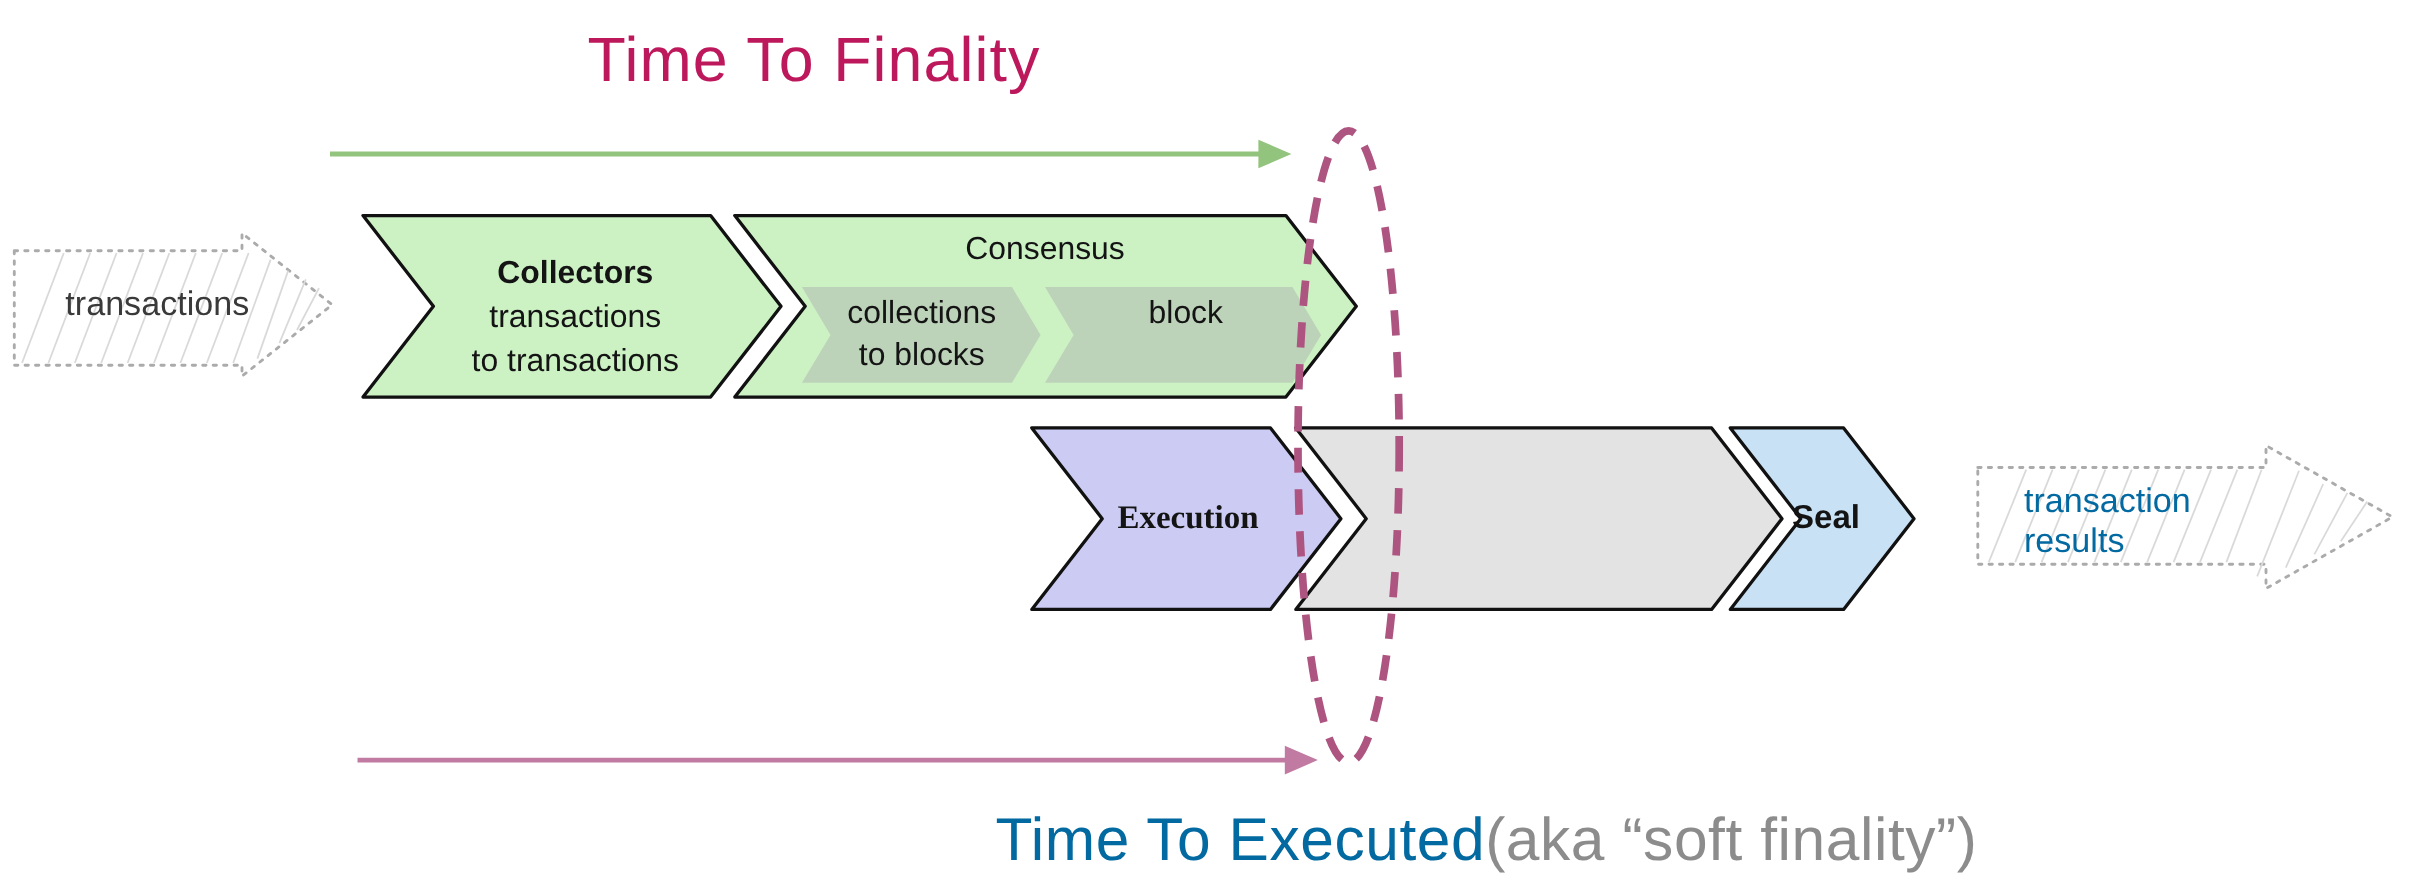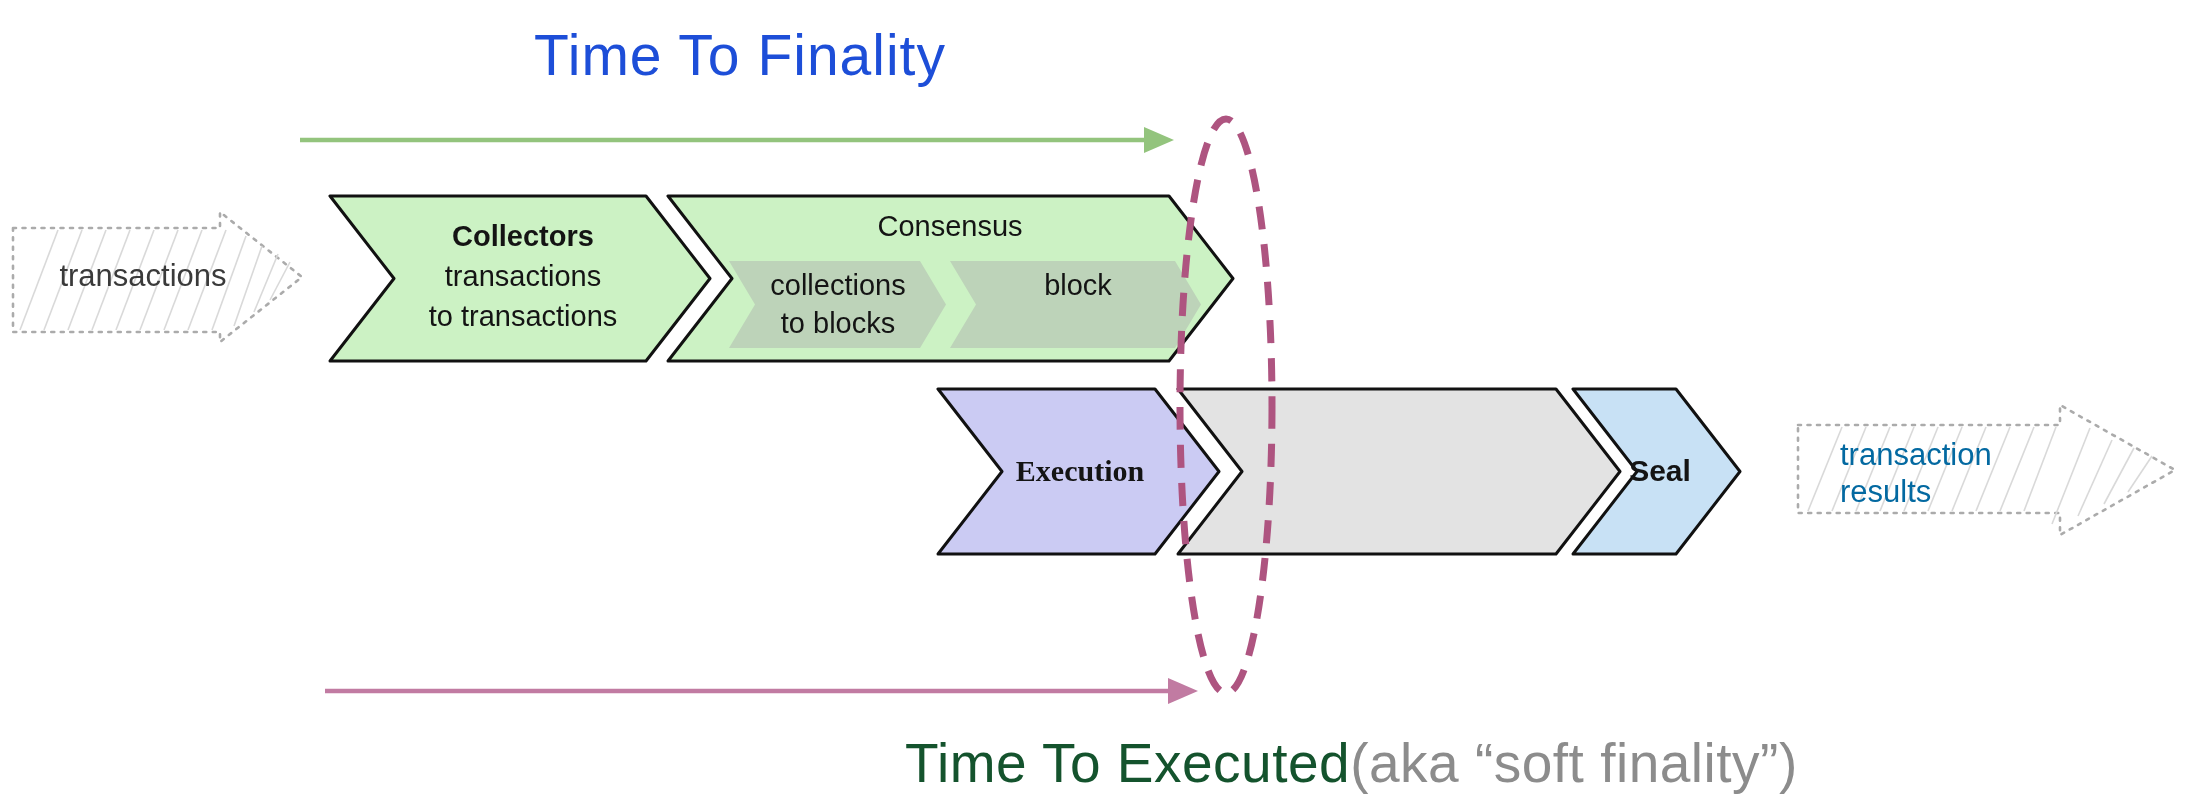--- a/index.html
+++ b/index.html
@@ -12,31 +12,31 @@
     overflow:hidden;
   }
   svg.layer{position:absolute;left:0;top:0;}
   .outlined{stroke:#111111;stroke-width:3;stroke-linejoin:round;}
   .hatch{stroke:#d9d9d9;stroke-width:1.6;}
   .sketch-outline{fill:#ffffff;stroke-width:2.6;stroke-linecap:round;stroke-linejoin:round;stroke-dasharray:3 6.5;}
   .lbl{position:absolute;color:#141414;}
   .center{text-align:center;}
   .t-finality{
     left:365px;top:22px;width:750px;text-align:center;
-    font-size:57px;letter-spacing:1px;color:#1d4ed8;white-space:nowrap;
+    font-size:57px;letter-spacing:1px;color:#be185d;white-space:nowrap;
   }
   .t-executed{
     left:905px;top:731px;font-size:55px;letter-spacing:0.5px;white-space:nowrap;
   }
-  .t-executed .main{color:#14532d;}
+  .t-executed .main{color:#0369a1;}
   .t-executed .note{color:#8C8C8C;}
   .lbl-transactions{left:28px;top:258px;width:230px;font-size:31px;color:#3a3a3a;}
   .lbl-results{left:1840px;top:436px;font-size:31px;line-height:37px;color:#0369a1;}
   .lbl-collectors{left:398px;top:216px;width:250px;font-size:29px;line-height:40px;}
-  .lbl-collectors .hd{font-weight:bold;}
+  .lbl-collectors .hd{font-weight:bold;margin-top:12px;}
   .lbl-consensus{left:830px;top:210px;width:240px;font-size:29px;font-weight:normal;}
   .lbl-sub{font-size:29px;line-height:38px;top:266px;width:200px;}
   .lbl-sub1{left:738px;}
   .lbl-sub2{left:978px;}
   .lbl-stage2{top:453px;font-size:30px;font-weight:bold;line-height:36px;}
   .lbl-execution{left:980px;width:200px;font-family:Liberation Serif, serif;}
   .lbl-verification{left:1275px;width:240px;}
   .lbl-seal{left:1590px;width:140px;}
 </style>
 </head>

